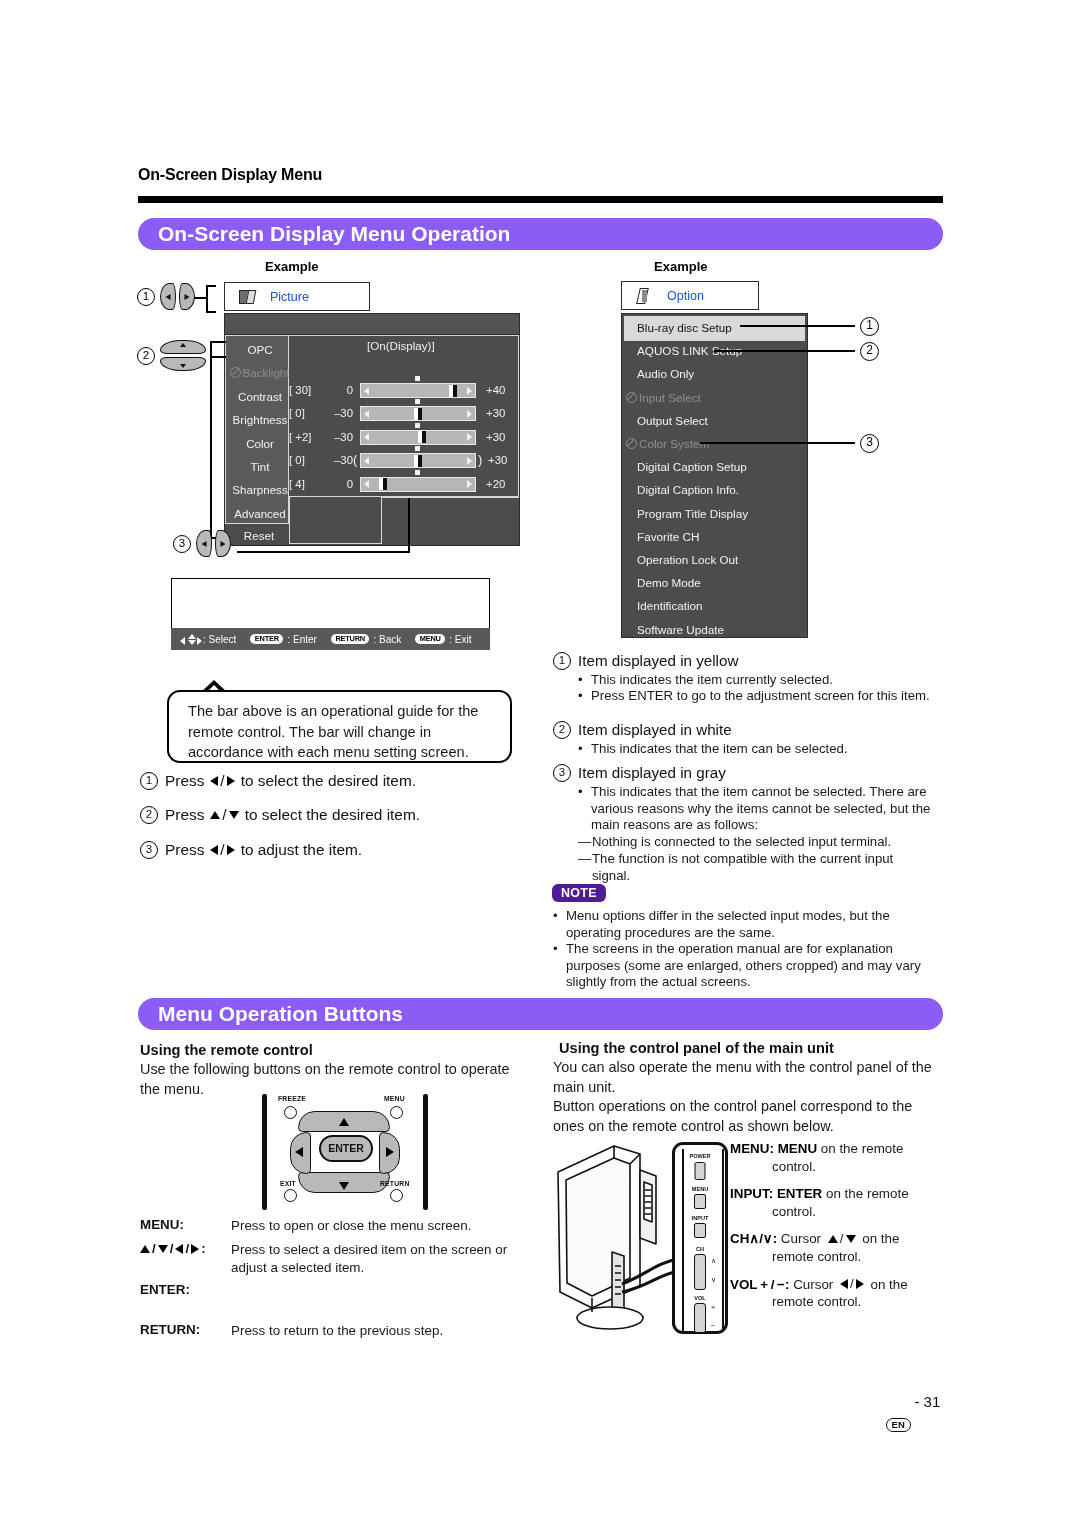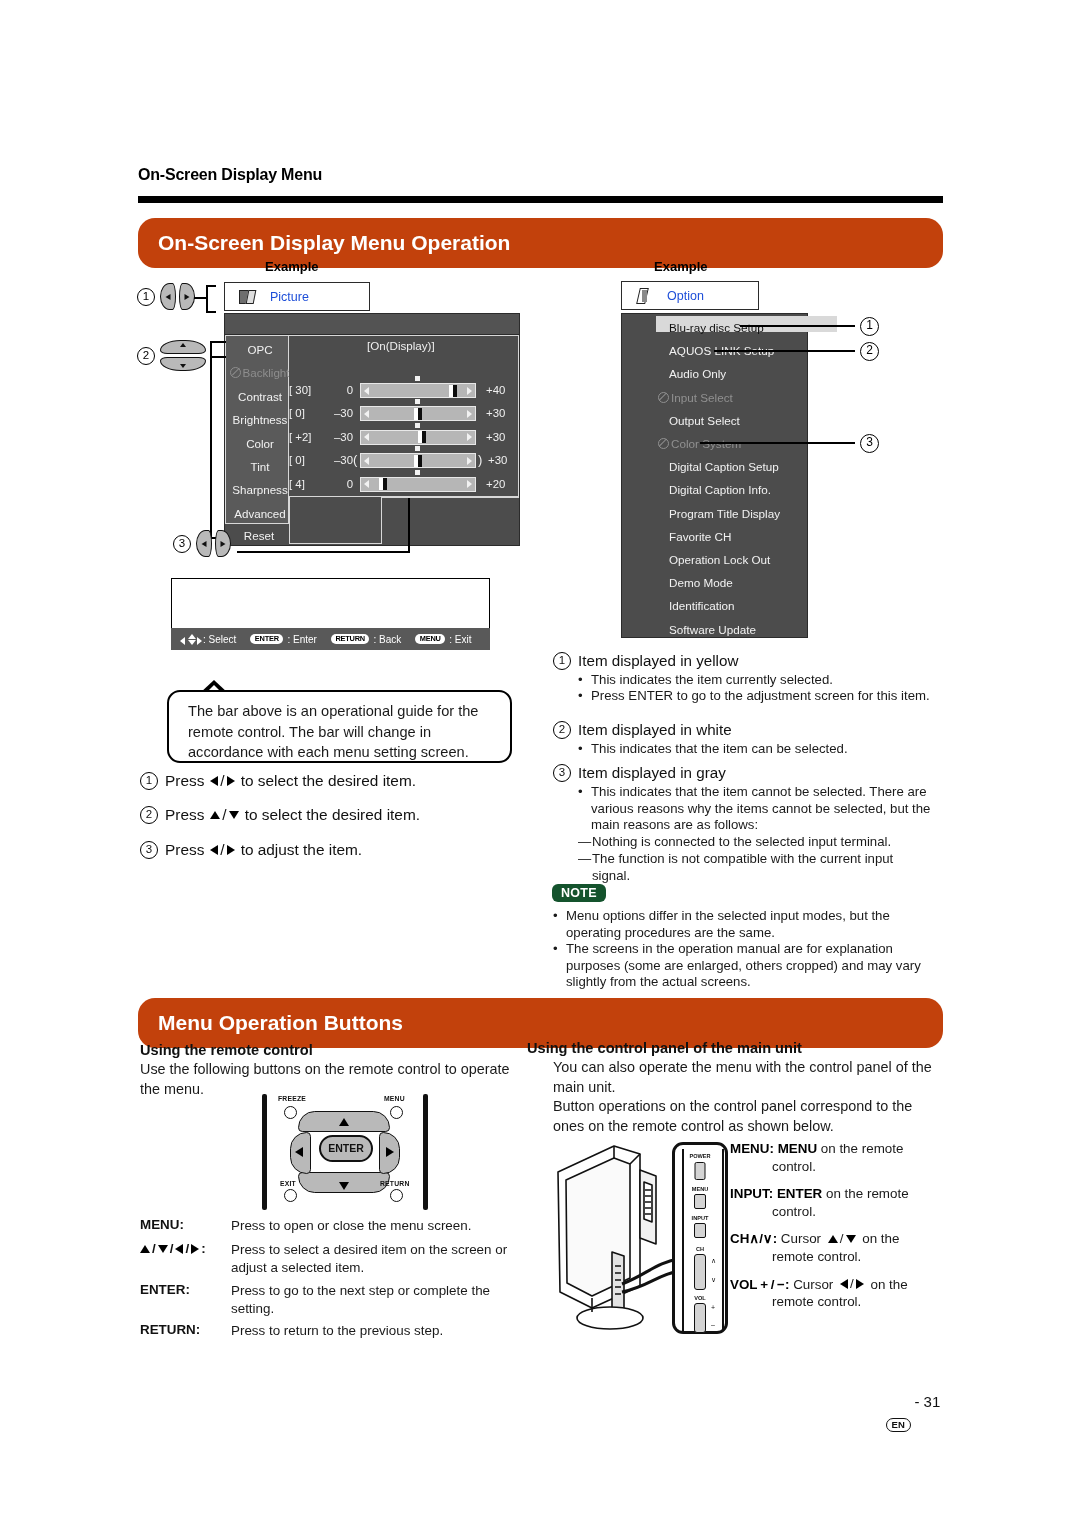--- a/index.html
+++ b/index.html
@@ -8,21 +8,21 @@
     font-family:"Liberation Sans", sans-serif;
     color:#000;position:relative;overflow:hidden;
   }
   .page{position:absolute;left:0;top:0;width:1080px;height:1527px;}
 
   
   .runhead{position:absolute;left:138px;top:166px;font-size:16px;font-weight:bold;letter-spacing:-0.2px;}
   .rule{position:absolute;left:138px;top:196px;width:805px;height:7px;background:#000;}
 
   
-  .banner{position:absolute;height:50px;background:#c2410c;border-radius:17px;}
+  .banner{position:absolute;height:32px;background:#8b5cf6;border-radius:17px;}
   .banner span{color:#fff;font-weight:bold;font-size:21px;position:absolute;left:20px;top:50%;transform:translateY(-50%);white-space:nowrap;}
   #banner1{left:138px;top:218px;width:805px;}
   #banner2{left:138px;top:998px;width:805px;}
 
   
   .ex-label{position:absolute;font-size:13px;font-weight:bold;}
 
   
   .osd-tab{position:absolute;border:1.6px solid #2b2b2b;background:#fff;box-sizing:border-box;display:flex;align-items:center;padding-left:14px;}
   .osd-tab .tab-txt{font-size:12.5px;color:#1d4ed8;margin-left:13px;}
@@ -85,33 +85,33 @@
 
   .tri{display:inline-block;width:0;height:0;vertical-align:0px;}
   .tri.l{border-top:5.5px solid transparent;border-bottom:5.5px solid transparent;border-right:8px solid #000;}
   .tri.r{border-top:5.5px solid transparent;border-bottom:5.5px solid transparent;border-left:8px solid #000;}
   .tri.u{border-left:5.5px solid transparent;border-right:5.5px solid transparent;border-bottom:8px solid #000;}
   .tri.d{border-left:5.5px solid transparent;border-right:5.5px solid transparent;border-top:8px solid #000;}
   .sl{margin:0 2px;}
 
   
   .opt-body{position:absolute;left:621px;top:313px;width:187px;height:325px;background:#4c4c4c;border:1.6px solid #2b2b2b;box-sizing:border-box;}
-  .opt-item{position:absolute;left:2px;width:183px;height:16px;line-height:23.2px;font-size:11.7px;color:#f2f2f2;padding-left:13px;box-sizing:border-box;white-space:nowrap;margin-left:32px;}
+  .opt-item{position:absolute;left:2px;width:183px;height:25px;line-height:23.2px;font-size:11.7px;color:#f2f2f2;padding-left:13px;box-sizing:border-box;white-space:nowrap;}
   .opt-item.sel{background:#d9d9d9;color:#111;width:181px;left:2px;}
   .opt-item.dim{color:#909090;}
   .opt-item .noicon{display:inline-block;width:9px;height:9px;border:1.3px solid #909090;border-radius:50%;position:relative;margin-right:2px;vertical-align:-1px;}
   .opt-item .noicon:after{content:"";position:absolute;left:-0.8px;top:3px;width:10px;height:1.3px;background:#909090;transform:rotate(-45deg);}
 
   
   .rnum{position:absolute;font-size:15.2px;color:#111;display:flex;align-items:flex-start;white-space:nowrap;}
   .bul{position:absolute;font-size:13.2px;line-height:16.6px;color:#1a1a1a;}
   .bul .b{position:absolute;left:0;top:0;}
   .bul .t{display:block;margin-left:13px;}
 
-  .notetag{position:absolute;left:552px;top:884px;background:#14532d;color:#fff;font-weight:bold;font-size:12.5px;border-radius:6px;padding:2px 9px;letter-spacing:0.3px;}
+  .notetag{position:absolute;left:552px;top:884px;background:#4c1d95;color:#fff;font-weight:bold;font-size:12.5px;border-radius:6px;padding:2px 9px;letter-spacing:0.3px;}
 
   
   .sub{position:absolute;font-size:14.6px;font-weight:bold;color:#111;}
   .body{position:absolute;font-size:14.4px;line-height:19.5px;color:#1a1a1a;}
 
   
   .remote{position:absolute;left:262px;top:1094px;width:166px;height:116px;}
   .rside{position:absolute;top:0;width:5px;height:116px;background:#111;border-radius:2px;}
   .rlbl{position:absolute;font-size:6.8px;font-weight:bold;color:#111;letter-spacing:0.2px;}
   .rbtn{position:absolute;width:13px;height:13px;border:1.7px solid #111;border-radius:50%;background:#fff;box-sizing:border-box;}
@@ -499,26 +499,25 @@
       <i class="tri d"></i>
       <span class="sl">/</span>
       <i class="tri l"></i>
       <span class="sl">/</span>
       <i class="tri r"></i>
       <span style="margin-left:2px;">:</span>
   </div>
   <div class="btd" style="left:231px;top:1241px;width:300px;">Press to select a desired item on the screen or adjust a selected item.</div>
 
   <div class="btl" style="left:140px;top:1282px;">ENTER:</div>
-  <div class="btd" style="left:231px;top:1282px;width:300px;">Press to go to the next step or complete the setting.</div>
 
   <div class="btl" style="left:140px;top:1322px;">RETURN:</div>
   <div class="btd" style="left:231px;top:1322px;width:300px;">Press to return to the previous step.</div>
 
-  <div class="sub" style="left:527px;top:1040px;">Using the control panel of the main unit</div>
+  <div class="sub" style="left:559px;top:1040px;">Using the control panel of the main unit</div>
   <div class="body" style="left:553px;top:1097px;width:390px;">Button operations on the control panel correspond to the ones on the remote control as shown below.</div>
   <div class="body" style="left:553px;top:1058px;width:390px;">You can also operate the menu with the control panel of the main unit.</div>
 
   <div class="tvwrap">
     <svg width="190" height="195" viewBox="0 0 190 195">
       <g fill="#ffffff" stroke="#111" stroke-width="1.6" stroke-linejoin="round">
         <path d="M6 32 L62 6 L88 14 L88 146 L40 168 L8 152 Z"></path>
         <path d="M14 40 L62 18 L78 24 L78 138 L40 156 L15 143 Z" fill="#fafafa"></path>
         <path d="M62 6 L62 18"></path>
         <path d="M78 24 L88 14"></path>

